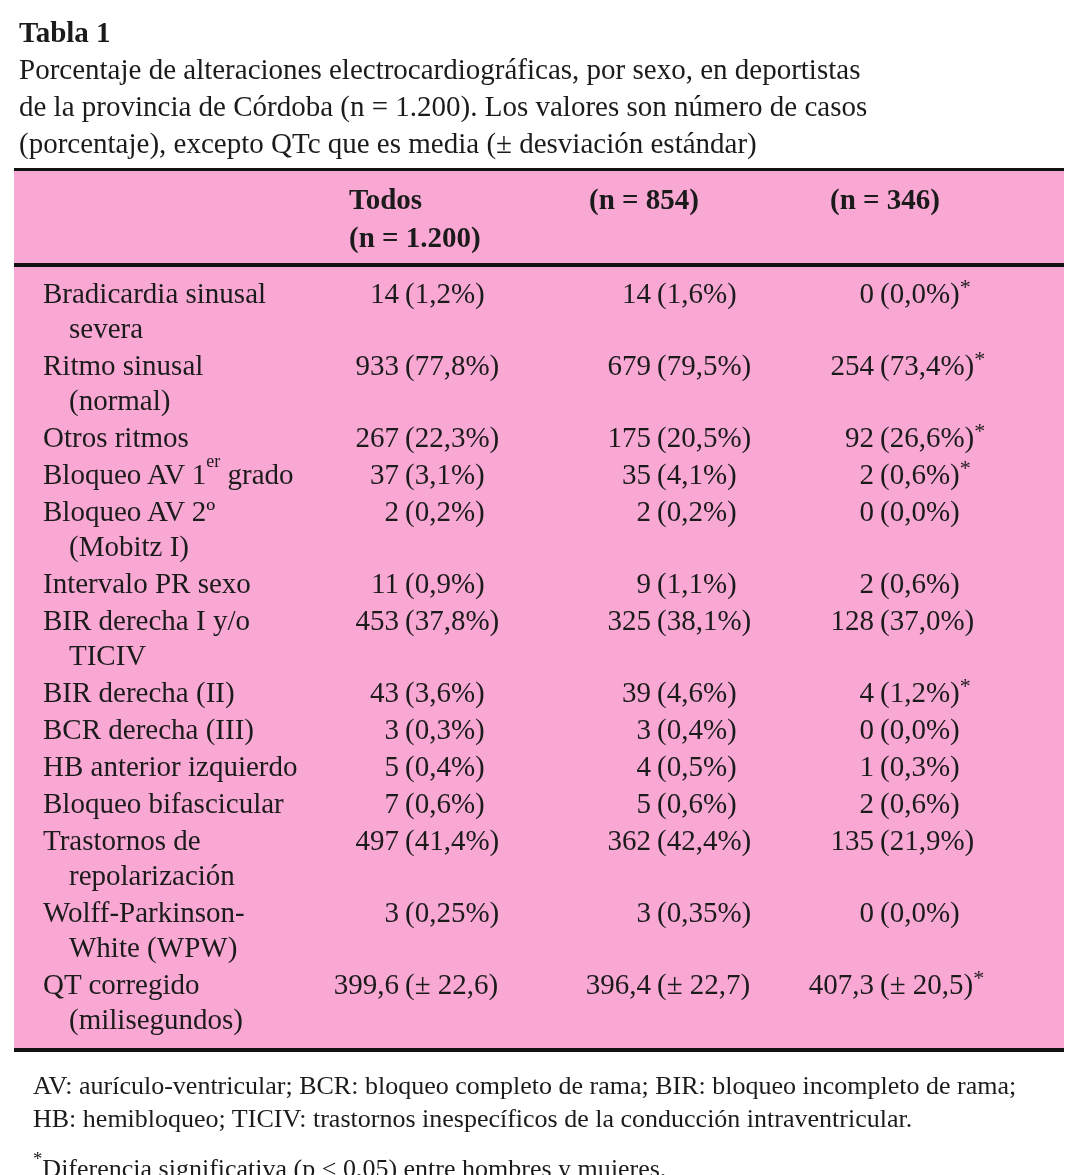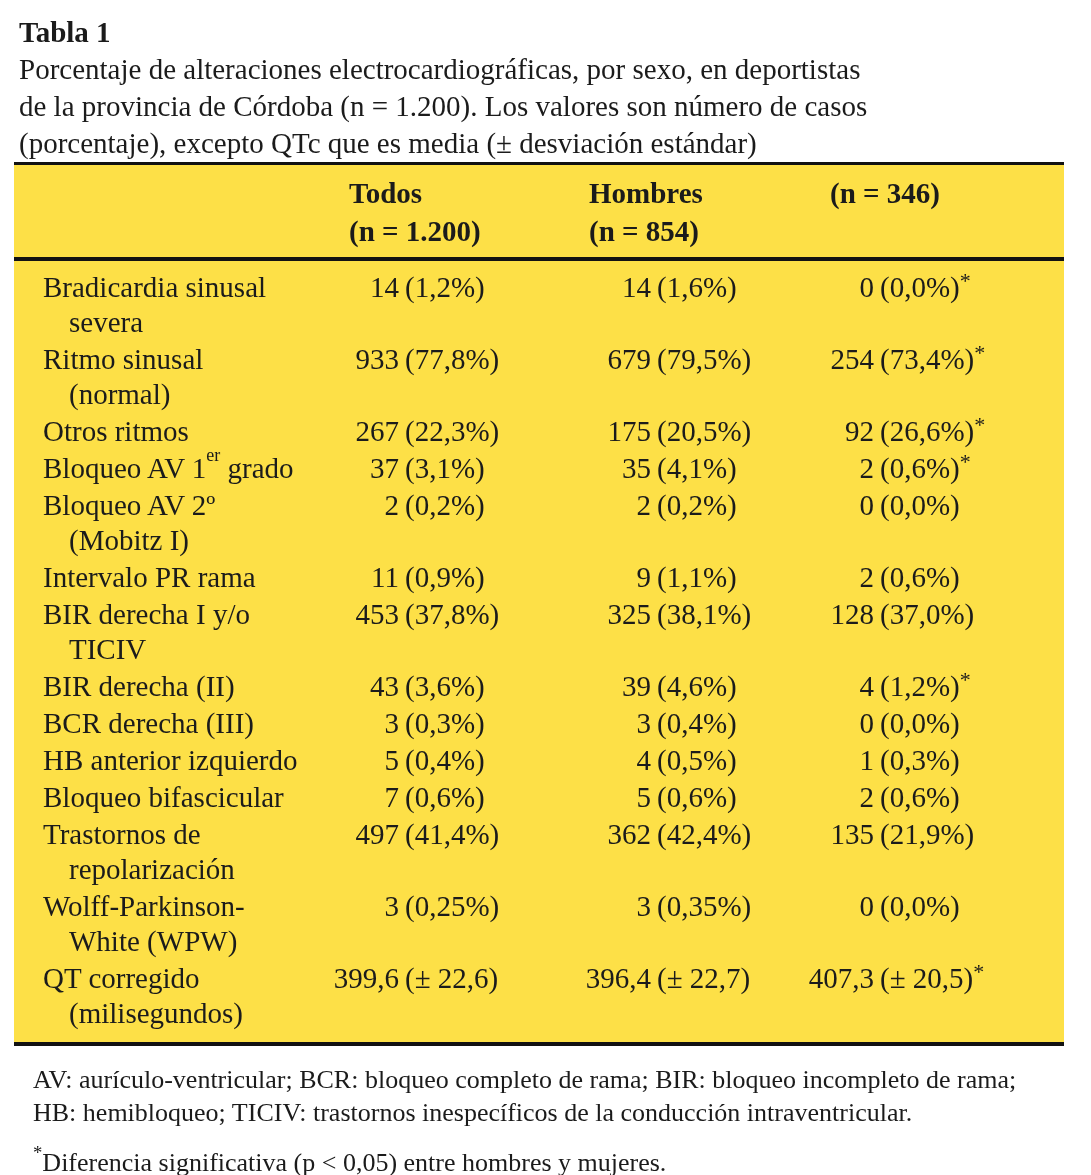--- a/index.html
+++ b/index.html
@@ -28,22 +28,22 @@
   }
   .caption { padding-left: 5px; }
   .caption .cap-line {
     font-size: 29px;
     line-height: 37px;
     white-space: nowrap;
   }
   
   .tbl {
     width: 1050px;
-    margin-top: 0px;
-    background: #fde047;
+    margin-top: 6px;
+    background: #f9a8d4;
     border-top: 3px solid #121212;
     border-bottom: 4px solid #121212;
   }
   .grid {
     display: grid;
     grid-template-columns: 295px 237px 252px 266px;
   }
   .thead {
     padding: 9px 0 7px 0;
     border-bottom: 4px solid #121212;
@@ -118,21 +118,20 @@
   </div>
 
   <div class="tbl">
     <div class="thead grid">
       <div class="th h1"></div>
       <div class="th h2">
         <div>Todos</div>
         <div>(n = 1.200)</div>
       </div>
       <div class="th h3">
-        <div>Hombres</div>
         <div>(n = 854)</div>
       </div>
       <div class="th h4">
         <div>(n = 346)</div>
       </div>
     </div>
     <div class="tbody" id="tbody">
         <div class="tr grid">
           <div class="td label">
             <div class="l1">Bradicardia sinusal</div>
@@ -231,21 +230,21 @@
             <span class="st"></span>
           </div>
           <div class="td num c4">
             <span class="n">0</span>
             <span class="p">(0,0%)</span>
             <span class="st"></span>
           </div>
         </div>
         <div class="tr grid">
           <div class="td label">
-            <div class="l1">Intervalo PR rama</div>
+            <div class="l1">Intervalo PR sexo</div>
           </div>
           <div class="td num c2">
             <span class="n">11</span>
             <span class="p">(0,9%)</span>
             <span class="st"></span>
           </div>
           <div class="td num c3">
             <span class="n">9</span>
             <span class="p">(1,1%)</span>
             <span class="st"></span>

